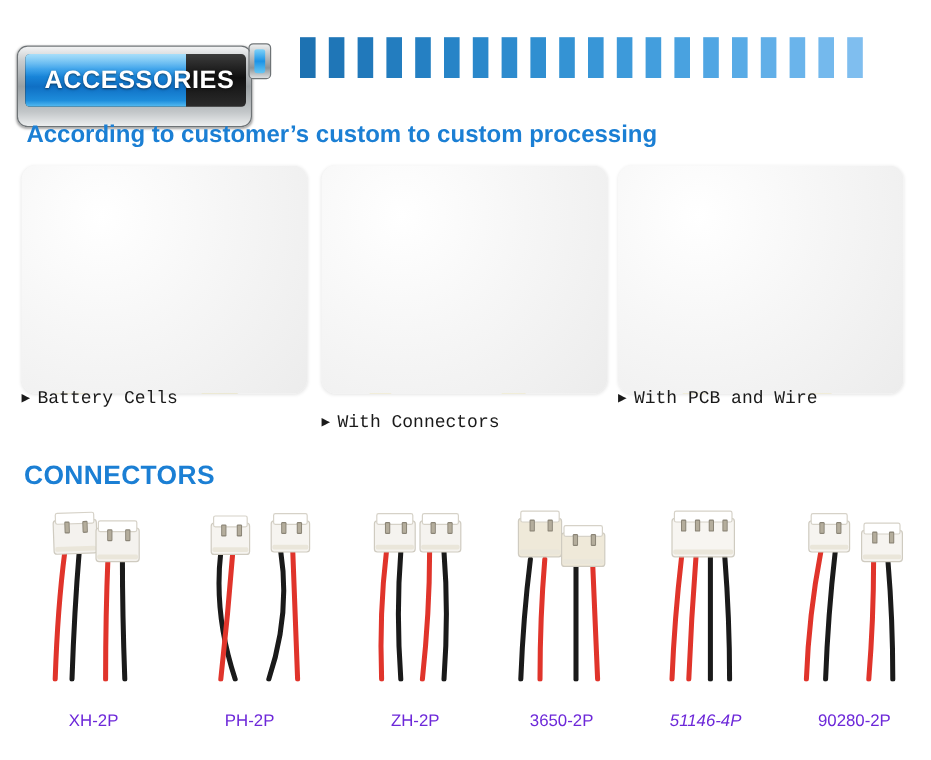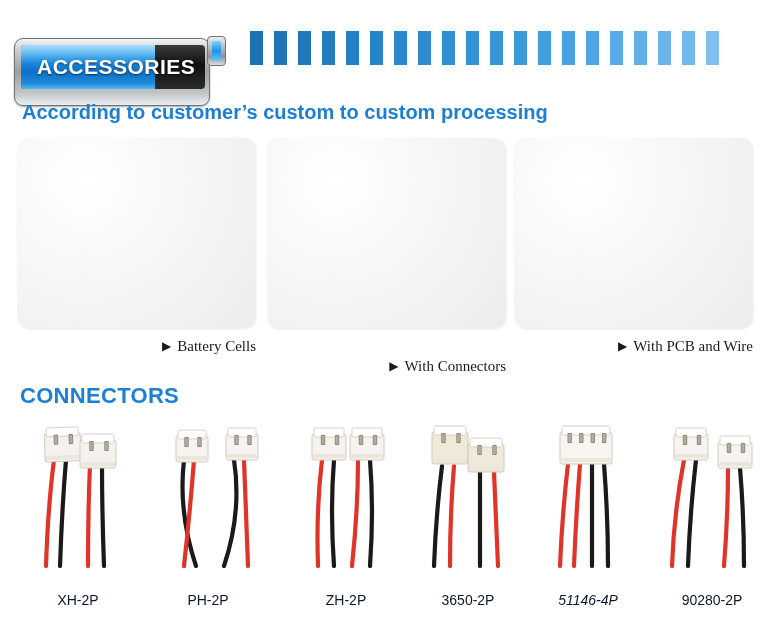--- a/index.html
+++ b/index.html
@@ -136,26 +136,26 @@
   #photo-panel-2 { left: 515px; }
 
   .panel-bg {
     position: absolute; inset: 0;
     background:
       radial-gradient(circle at 28% 22%, #ffffff 0%, #f6f6f6 46%, #ececec 100%);
   }
 
   .caption {
     position: absolute;
-    top: 338px;
+    top: 324px;
     width: 238px;
-    text-align: right;
+    text-align: left;
     font-size: 15px;
     color: #1a1a1a;
-    font-family: Liberation Serif, serif;
+    font-family: Liberation Mono, monospace;
     white-space: nowrap;
   }
   #caption-0 { left: 18px; }
   #caption-1 { left: 268px; margin-top: 20px; }
   #caption-2 { left: 515px; }
   .caption .tri {
     display: inline-block;
     margin-right: 6px;
     font-size: 12px;
     vertical-align: 1px;
@@ -173,21 +173,21 @@
   #conn-cell-3 { left: 404px; }
   #conn-cell-4 { left: 524px; }
   #conn-cell-5 { left: 648px; }
 
   .conn-label {
     position: absolute;
     top: 592px;
     width: 128px;
     text-align: center;
     font-size: 14px;
-    color: #0f172a;
+    color: #6d28d9;
     font-family: "Liberation Sans", sans-serif;
     white-space: nowrap;
   }
   #conn-label-0 { left: 14px; }
   #conn-label-1 { left: 144px; }
   #conn-label-2 { left: 282px; }
   #conn-label-3 { left: 404px; }
   #conn-label-4 { left: 524px; font-style: italic; }
   #conn-label-5 { left: 648px; }
 </style>

